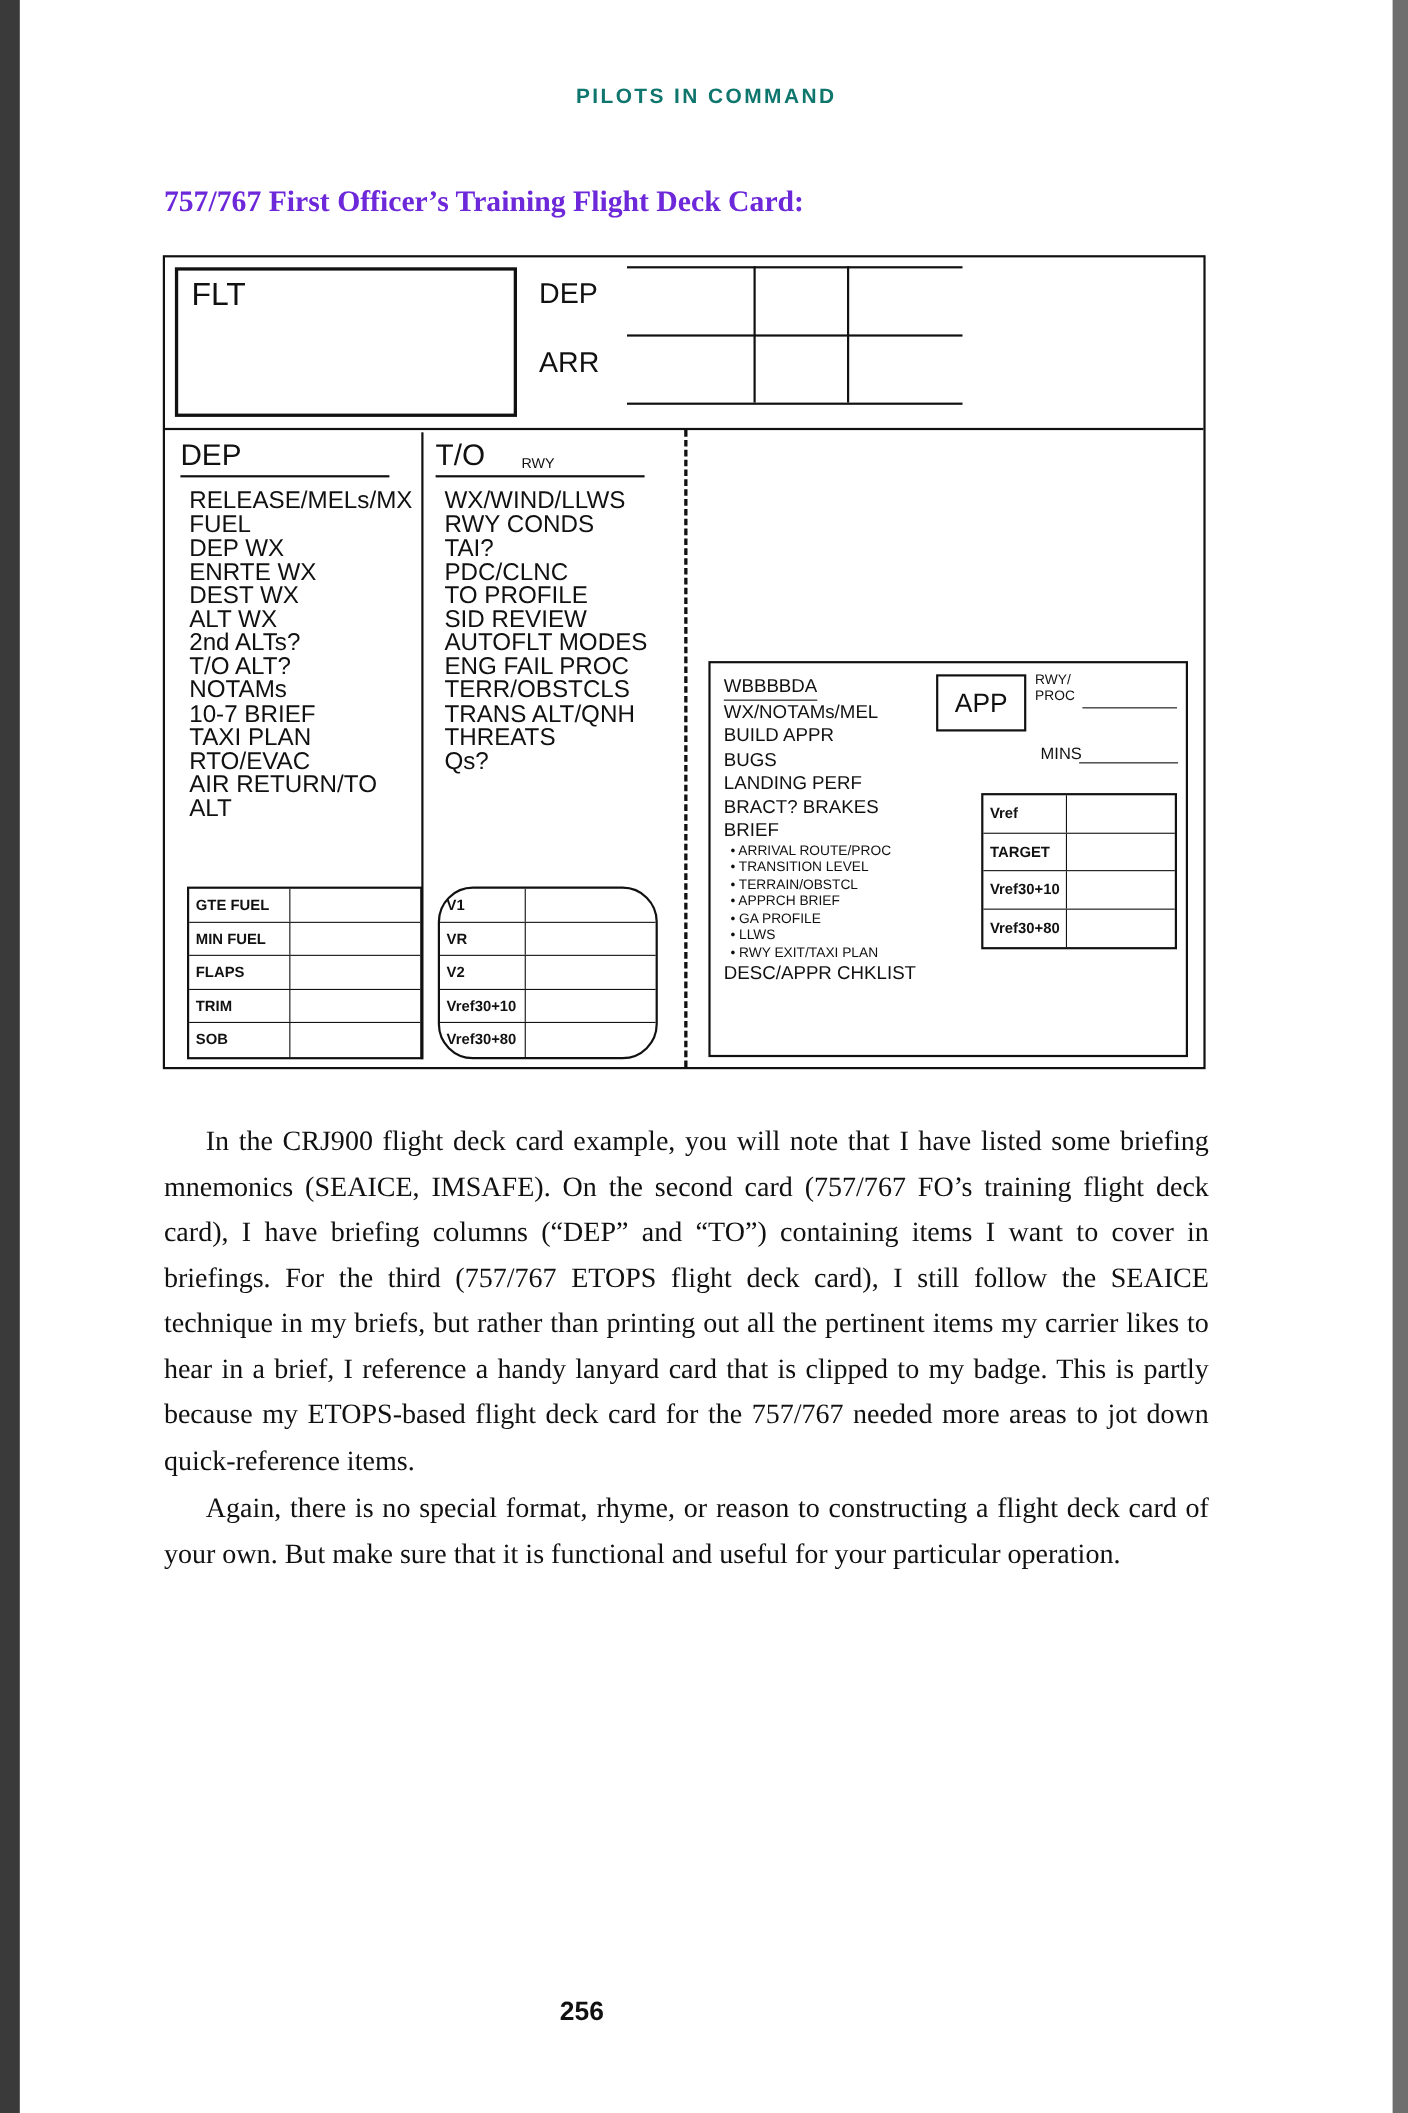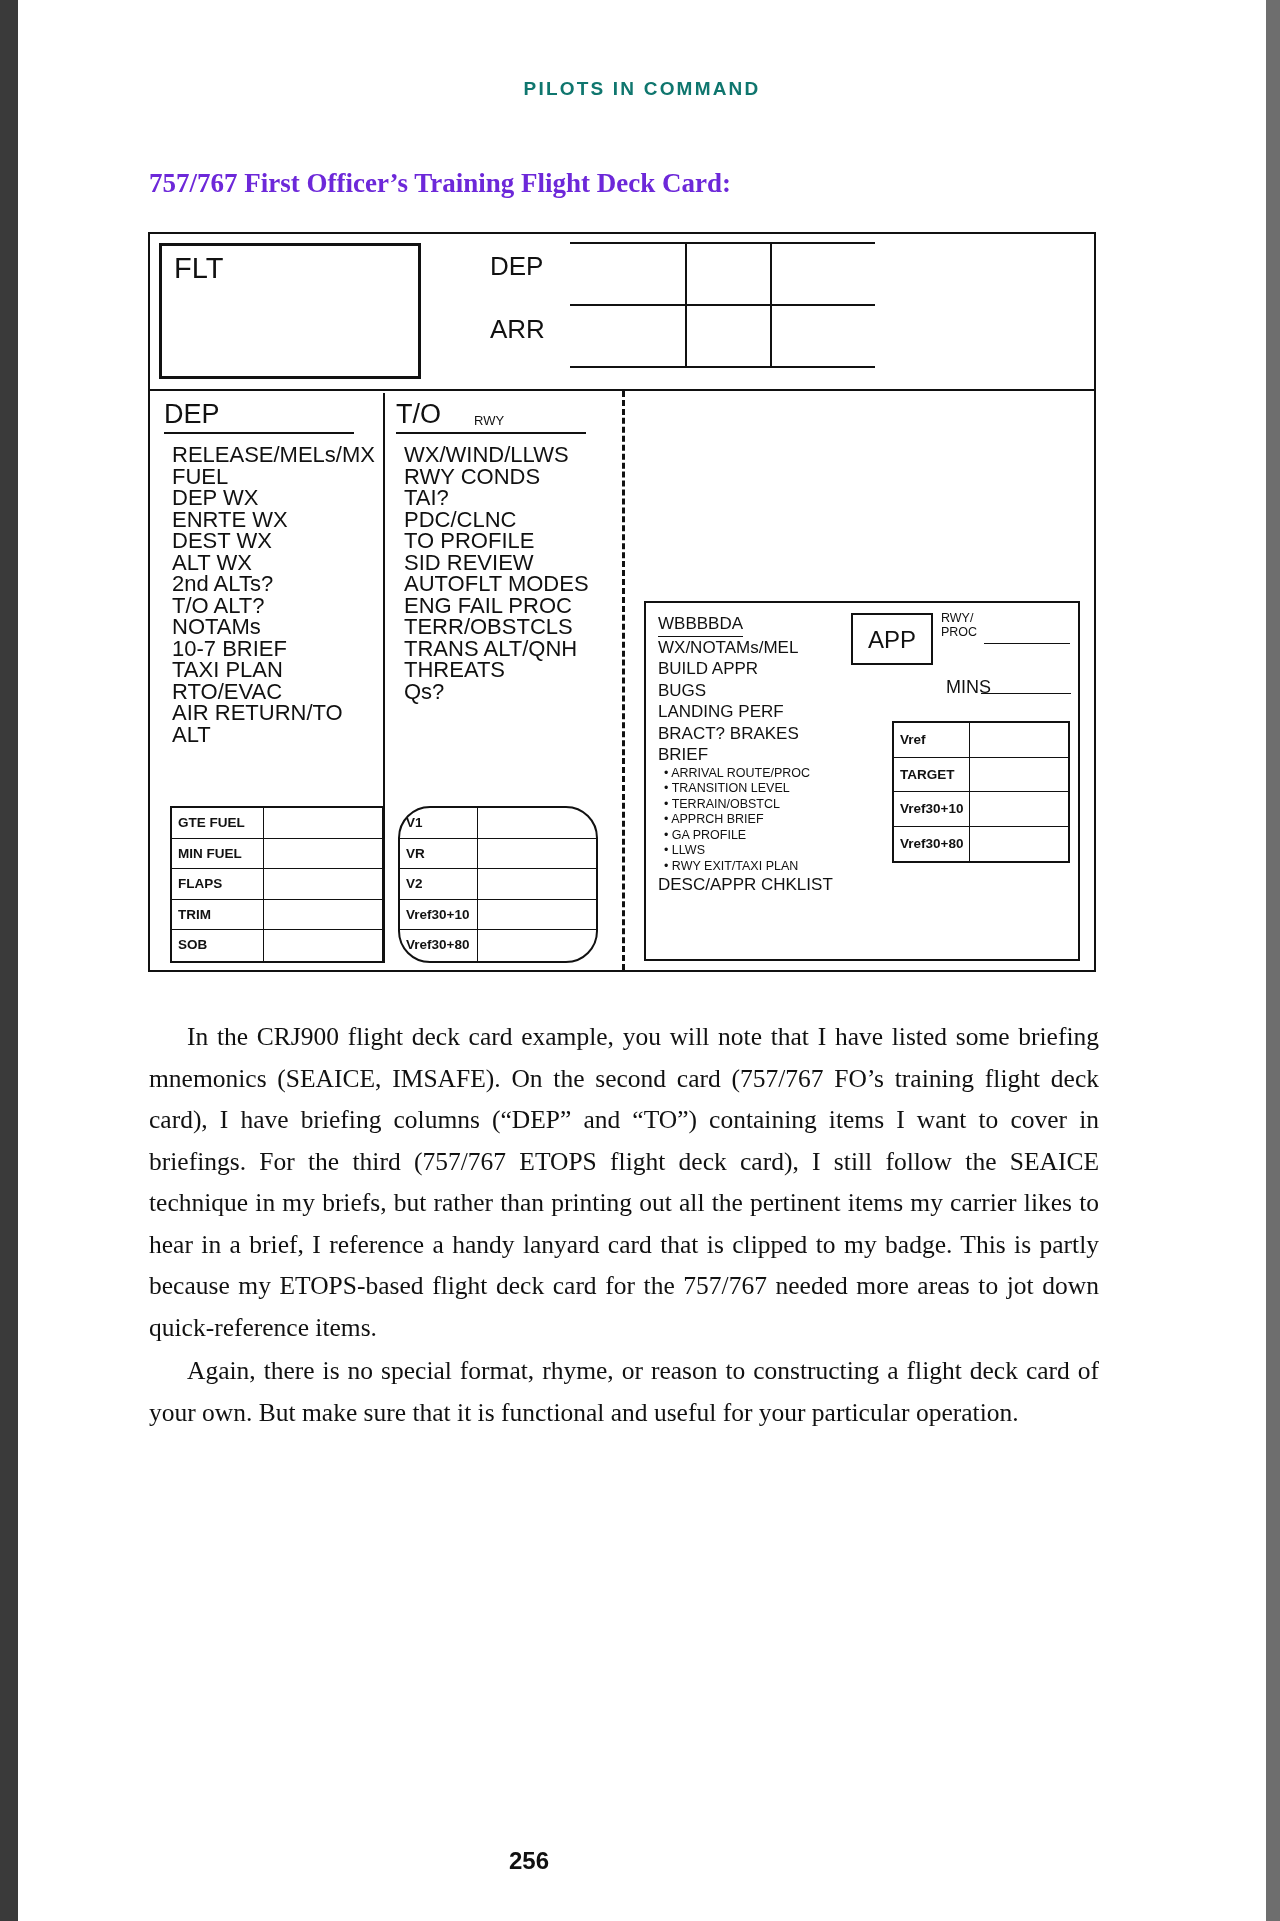--- a/index.html
+++ b/index.html
@@ -62,21 +62,21 @@
     position: absolute;
     left: 0; top: 0;
     width: 100%;
     height: 157px;
     border-bottom: 2px solid #111;
     box-sizing: border-box;
   }
   .flt-box {
     position: absolute;
     left: 9px; top: 9px;
-    width: 262px; height: 136px;
+    width: 311px; height: 136px;
     border: 3px solid #111;
     box-sizing: border-box;
   }
   .flt-label {
     position: absolute;
     left: 12px; top: 6px;
     font-size: 29px;
   }
   .deparr {
     position: absolute;
@@ -239,21 +239,21 @@
   }
   .rwyproc-line {
     position: absolute;
     left: 338px; top: 40px;
     width: 86px;
     border-top: 1.5px solid #111;
   }
   .mins {
     position: absolute;
     left: 300px; top: 74px;
-    font-size: 18px;
+    font-size: 15px;
   }
   .mins-line {
     position: absolute;
     left: 335px; top: 90px;
     width: 90px;
     border-top: 1.5px solid #111;
   }
   .vref-table {
     position: absolute;
     left: 246px; top: 118px;
@@ -294,21 +294,20 @@
   .folio {
     position: absolute;
     top: 1815px;
     left: 0;
     width: 1022px;
     text-align: center;
     font-family: "Liberation Sans", sans-serif;
     font-weight: bold;
     font-size: 24px;
     color: #111;
-    margin-top: 32px;
   }
 </style>
 </head>
 <body>
 
 <div class="page">
   <div class="page-inner">
 
     <div class="running-head">PILOTS IN COMMAND</div>
 

